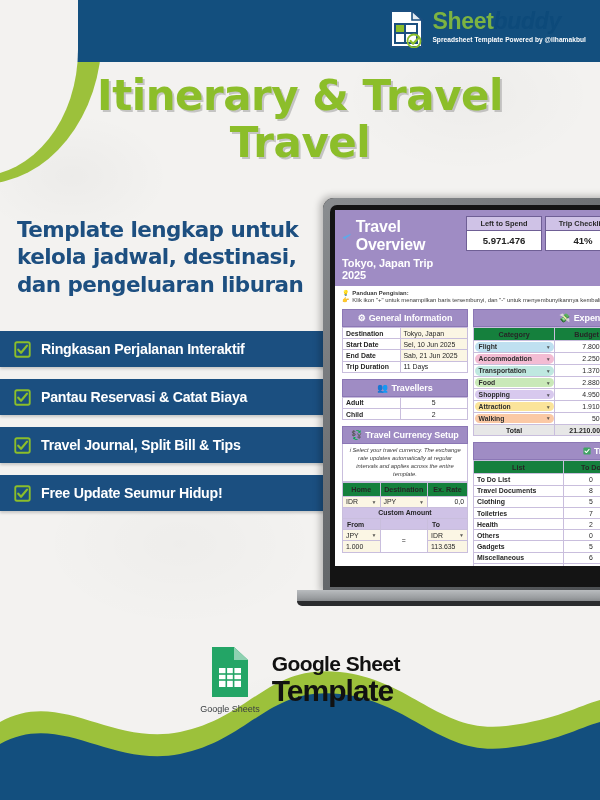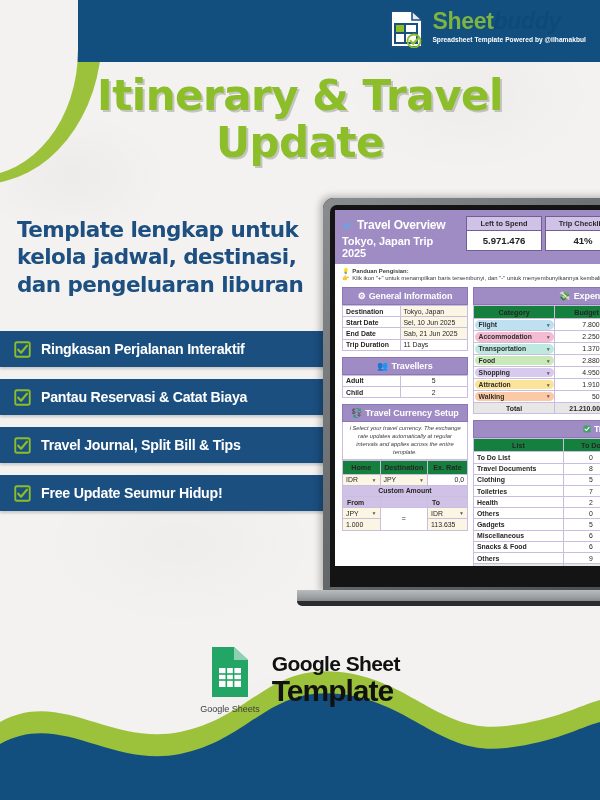--- a/index.html
+++ b/index.html
@@ -170,21 +170,21 @@
   
   .sheet { font-family: "Liberation Sans", sans-serif; color: #262626; }
 
   #sheet-topbar {
     display: flex; align-items: stretch;
     padding: 6px 0 5px 7px;
     background: #9f8cc4;
   }
   #overview-title-col { width: 118px; flex: none; padding-top: 2px; }
   #overview-title {
-    font-size: 12px; font-weight: bold; color: #fff;
+    font-size: 16px; font-weight: bold; color: #fff;
     display: flex; align-items: center; gap: 4px;
     letter-spacing: -.2px;
   }
   #overview-sub {
     font-size: 11px; font-weight: bold; color: #fff;
     margin-top: 3px; letter-spacing: -.1px;
   }
   #kpi-row { display: flex; gap: 3px; padding-left: 6px; }
   .kpi { width: 76px; flex: none; }
   .kpi-head {
@@ -300,21 +300,21 @@
   <div id="logo-text-wrap">
     <div id="logo-wordmark">
       <span id="logo-word-sheet">Sheet</span><span id="logo-word-buddy">buddy</span>
     </div>
     <div id="logo-tagline">Spreadsheet Template Powered by @ilhamakbul</div>
   </div>
 </div>
 
 <div id="title">
   <div>Itinerary &amp; Travel</div>
-  <div>Update</div>
+  <div>Travel</div>
 </div>
 
 <div id="subheading">
   <div>Template lengkap untuk</div>
   <div>kelola jadwal, destinasi,</div>
   <div>dan pengeluaran liburan</div>
 </div>
 
 <div id="features">
   <div class="feature-bar">

